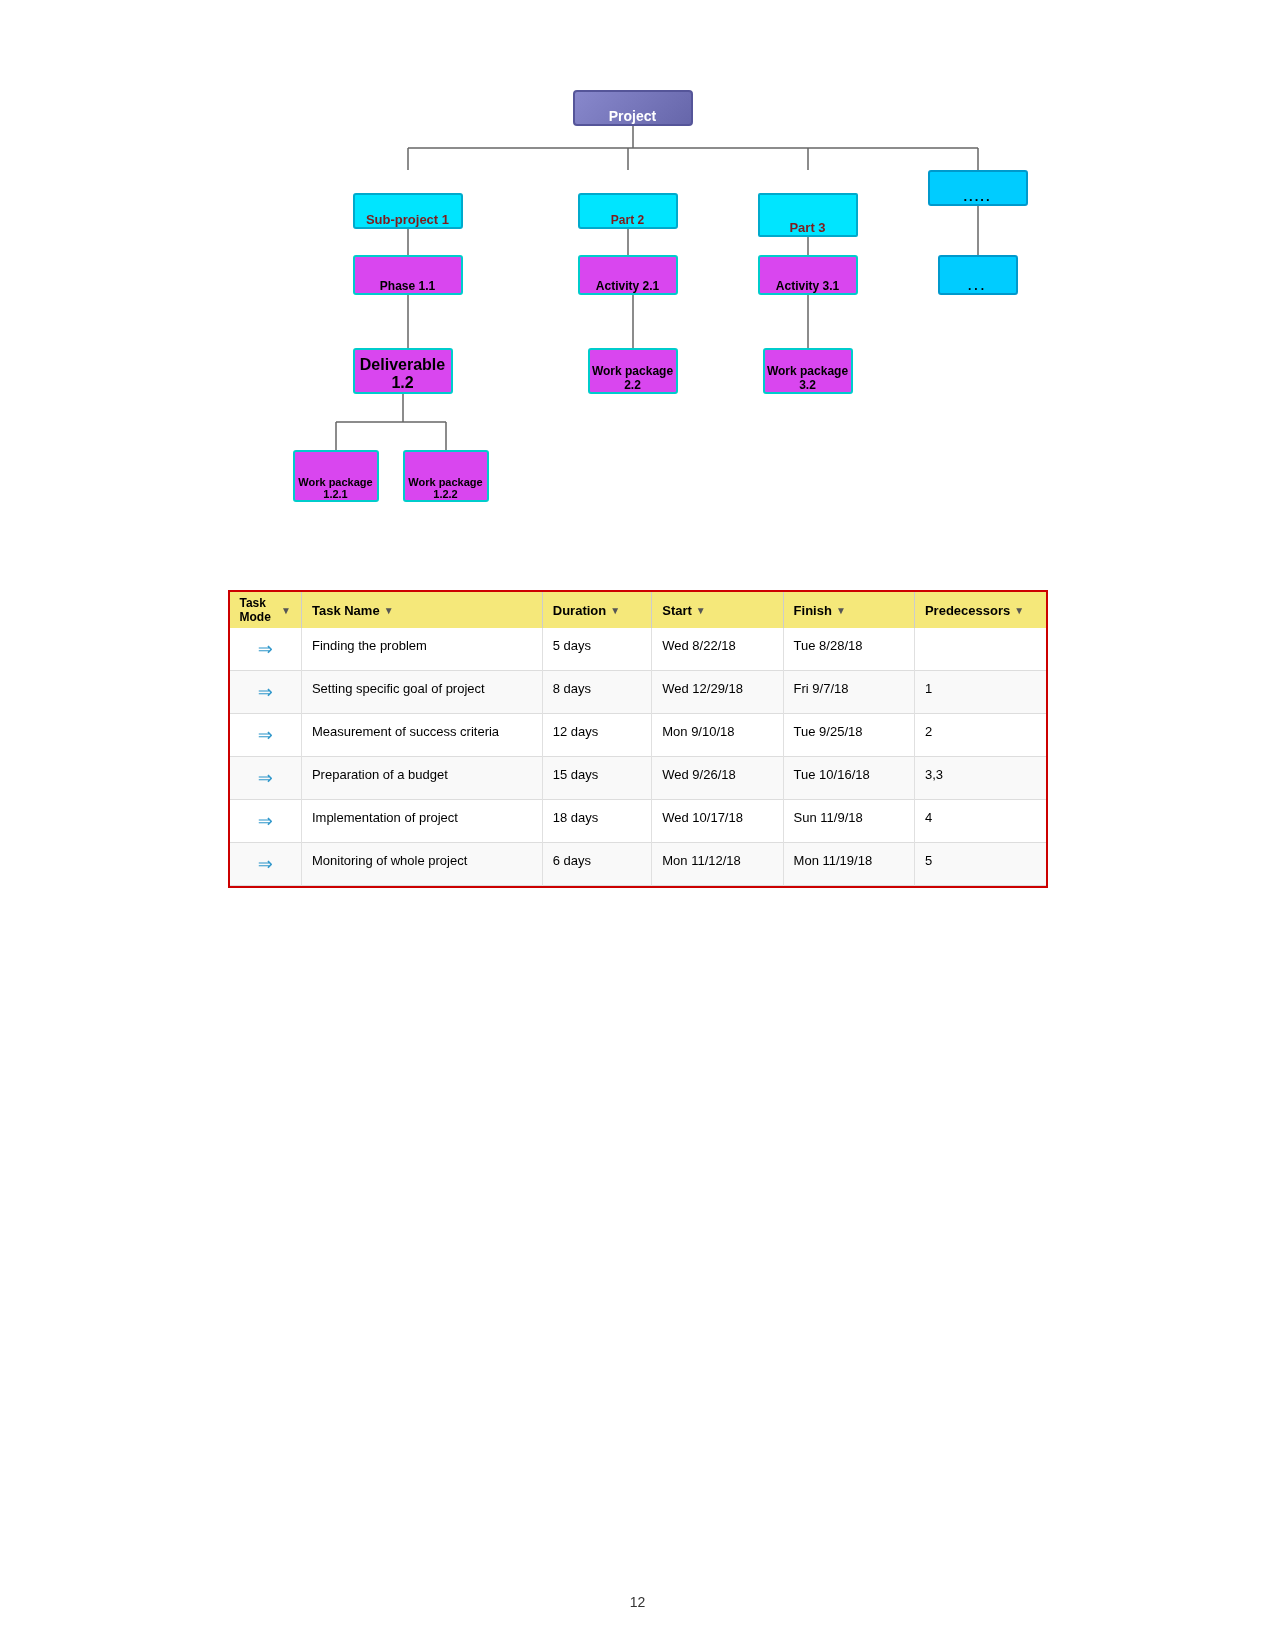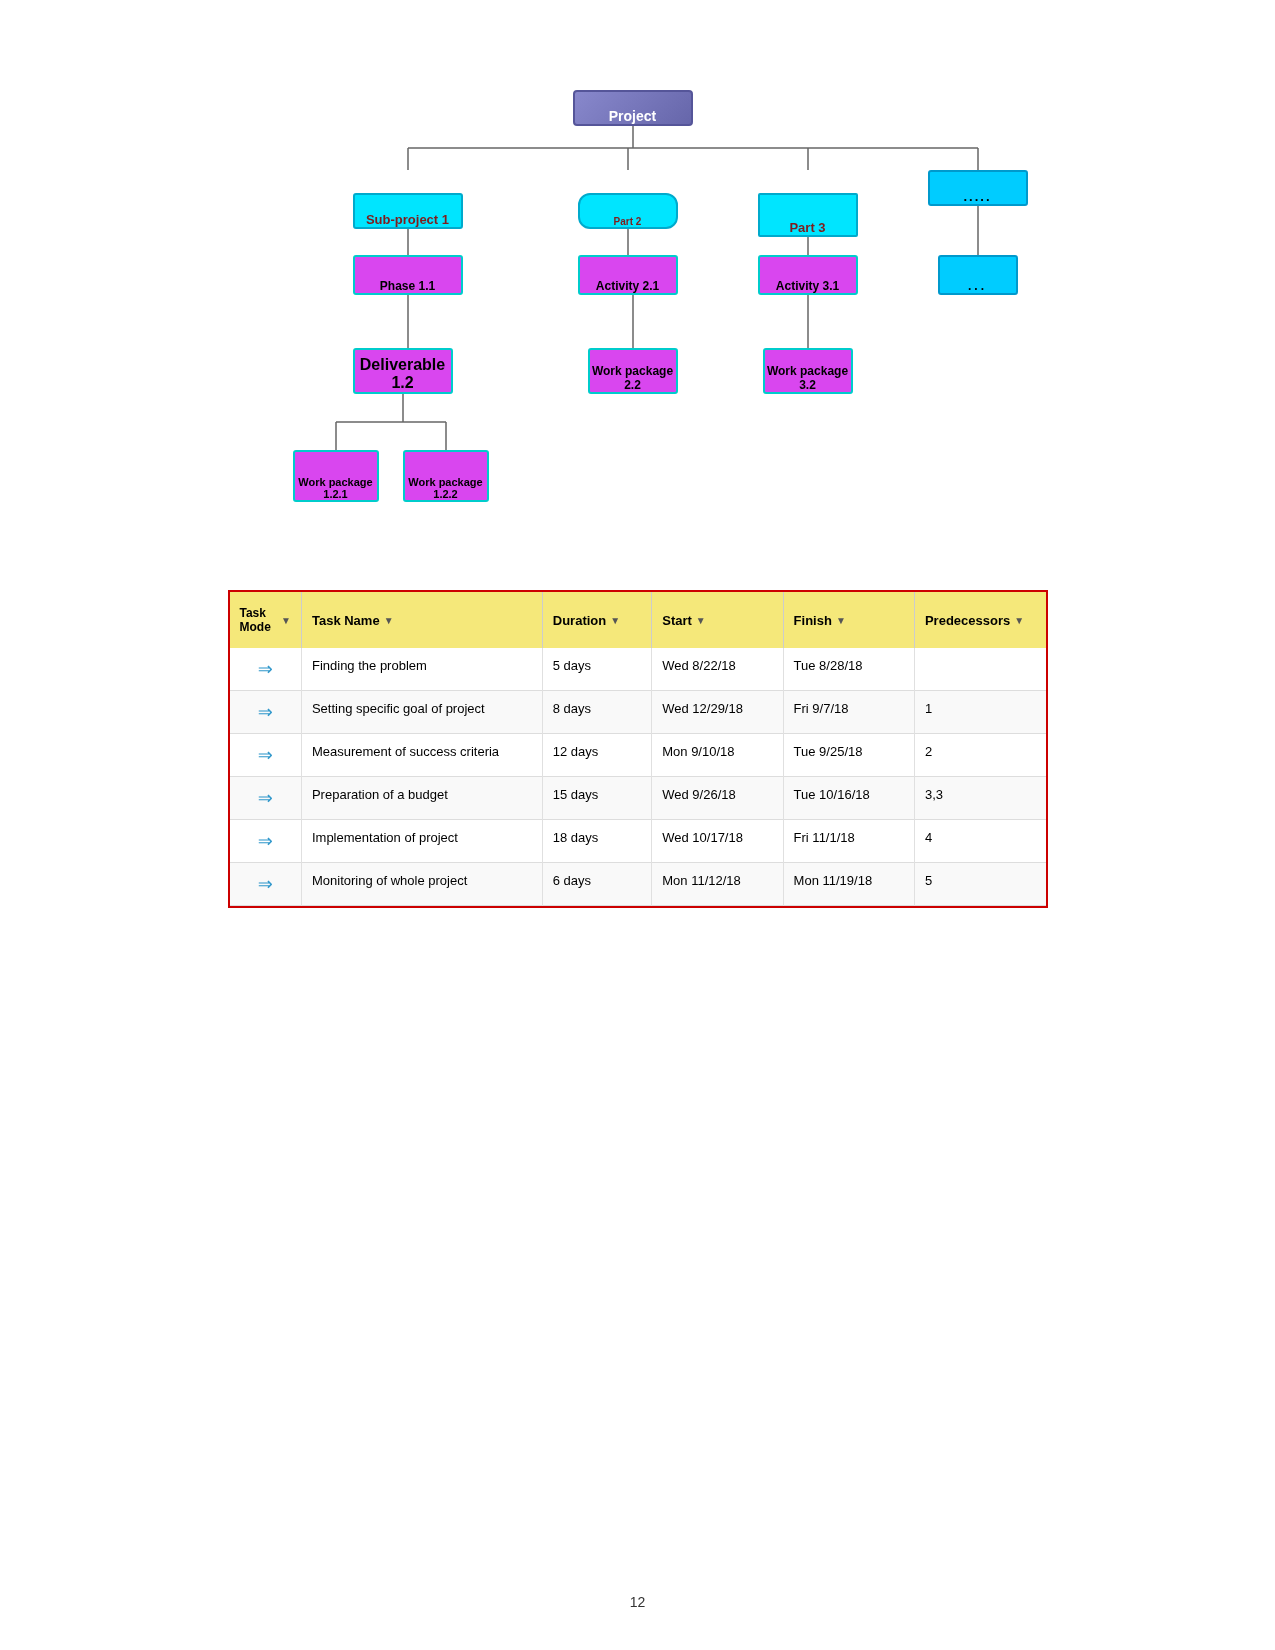--- a/index.html
+++ b/index.html
@@ -86,22 +86,22 @@
       left: 155px;
       top: 110px;
       border-radius: 3px;
       font-size: 13px;
     }
     .node-part2 {
       width: 100px;
       height: 36px;
       left: 380px;
       top: 110px;
-      border-radius: 12px;
-      font-size: 10px;
+      border-radius: 3px;
+      font-size: 12px;
     }
     .node-part3 {
       width: 100px;
       height: 44px;
       left: 560px;
       top: 110px;
       border-radius: 2px;
       font-size: 13px;
     }
     .node-dots1 {
@@ -214,21 +214,21 @@
       width: 100%;
       border-collapse: collapse;
       font-size: 13px;
     }
 
     thead tr {
       background: #f5e87a;
     }
 
     thead th {
-      padding: 14px 10px;
+      padding: 4px 10px;
       text-align: left;
       font-weight: bold;
       border-right: 1px solid #ccc;
       font-size: 13px;
       vertical-align: middle;
     }
 
     thead th:last-child {
       border-right: none;
     }
@@ -441,21 +441,21 @@
             <td>15 days</td>
             <td>Wed 9/26/18</td>
             <td>Tue 10/16/18</td>
             <td>3,3</td>
           </tr>
           <tr>
             <td class="task-mode-cell"><span style="color:#3399cc; font-size:18px;">⇒</span></td>
             <td>Implementation of project</td>
             <td>18 days</td>
             <td>Wed 10/17/18</td>
-            <td>Fri 11/1/18</td>
+            <td>Sun 11/9/18</td>
             <td>4</td>
           </tr>
           <tr>
             <td class="task-mode-cell"><span style="color:#3399cc; font-size:18px;">⇒</span></td>
             <td>Monitoring of whole project</td>
             <td>6 days</td>
             <td>Mon 11/12/18</td>
             <td>Mon 11/19/18</td>
             <td>5</td>
           </tr>

